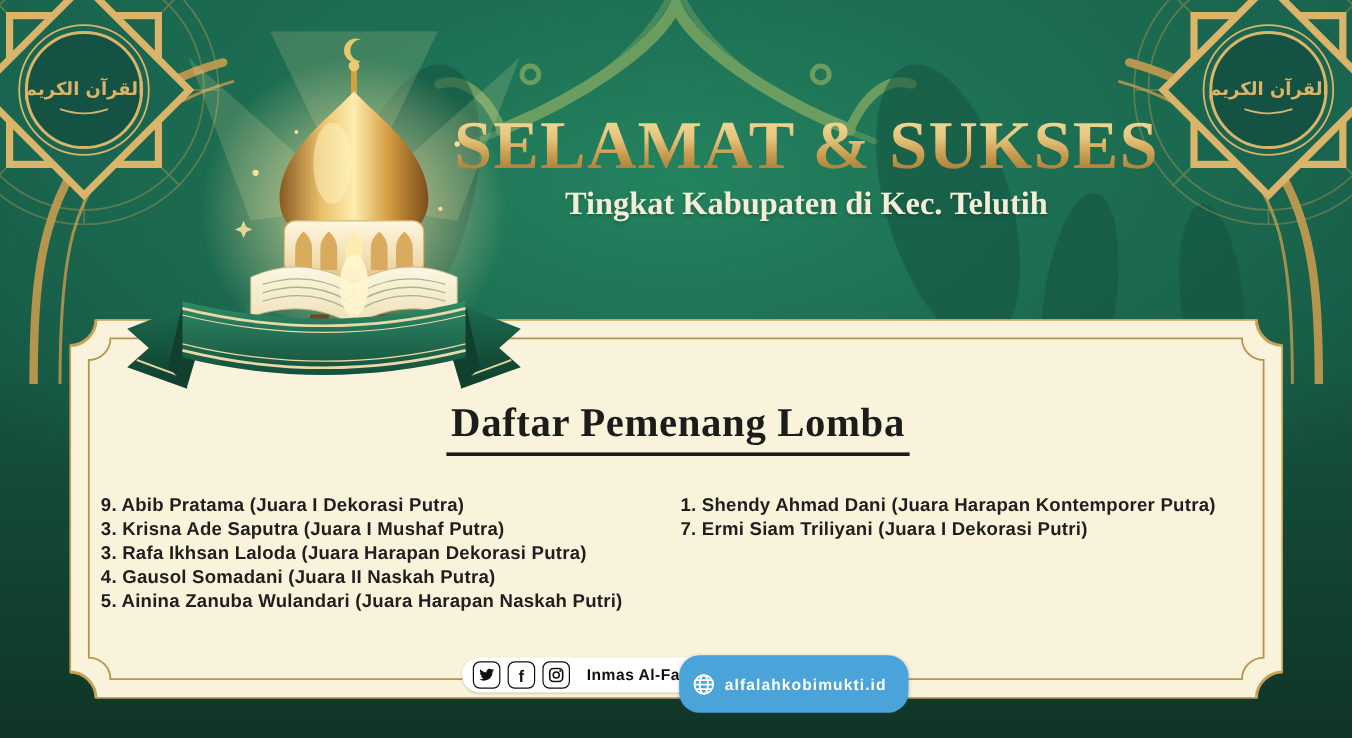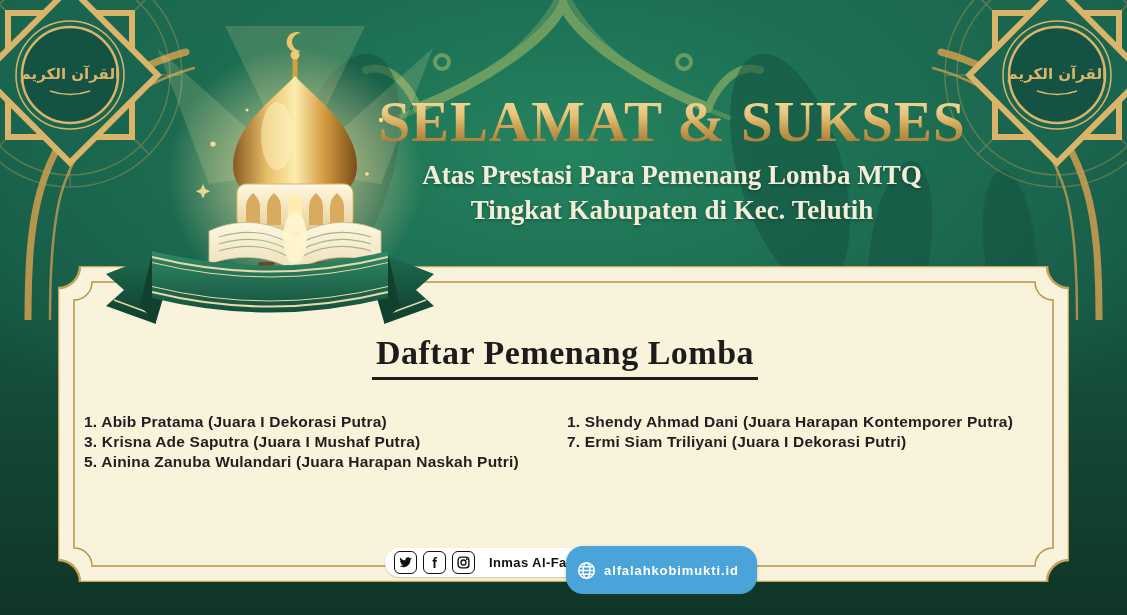--- a/index.html
+++ b/index.html
@@ -230,32 +230,33 @@
     <g stroke="#ead9a8" fill="none">
       <path d="M52,19 Q170,48 288,19" stroke-width="2.2"></path>
       <path d="M52,24.5 Q170,53.5 288,24.5" stroke-width="1"></path>
       <path d="M52,54 Q170,83 288,54" stroke-width="2.2"></path>
       <path d="M52,48.5 Q170,77.5 288,48.5" stroke-width="1"></path>
     </g>
   </svg>
 
   <div class="title-block">
     <div class="main-title">SELAMAT &amp; SUKSES</div>
-    <div class="sub-title" style="margin-top:6px;">Atas Prestasi Para Pemenang Lomba MTQ</div>
     <div class="sub-title">Tingkat Kabupaten di Kec. Telutih</div>
   </div>
 
   <div class="panel-content">
     <div class="section-heading-wrap">
       <span class="section-heading">Daftar Pemenang Lomba</span>
     </div>
 
     <div class="winners-col col-left">
-      <div class="winner-line">1. Abib Pratama (Juara I Dekorasi Putra)</div>
+      <div class="winner-line">9. Abib Pratama (Juara I Dekorasi Putra)</div>
       <div class="winner-line">3. Krisna Ade Saputra (Juara I Mushaf Putra)</div>
+      <div class="winner-line">3. Rafa Ikhsan Laloda (Juara Harapan Dekorasi Putra)</div>
+      <div class="winner-line">4. Gausol Somadani (Juara II Naskah Putra)</div>
       <div class="winner-line">5. Ainina Zanuba Wulandari (Juara Harapan Naskah Putri)</div>
     </div>
     <div class="winners-col col-right">
       <div class="winner-line">1. Shendy Ahmad Dani (Juara Harapan Kontemporer Putra)</div>
       <div class="winner-line">7. Ermi Siam Triliyani (Juara I  Dekorasi Putri)</div>
     </div>
 
     <div class="pill-white">
       <span class="icon-box">
         <svg width="13" height="13" viewBox="0 0 16 16">

